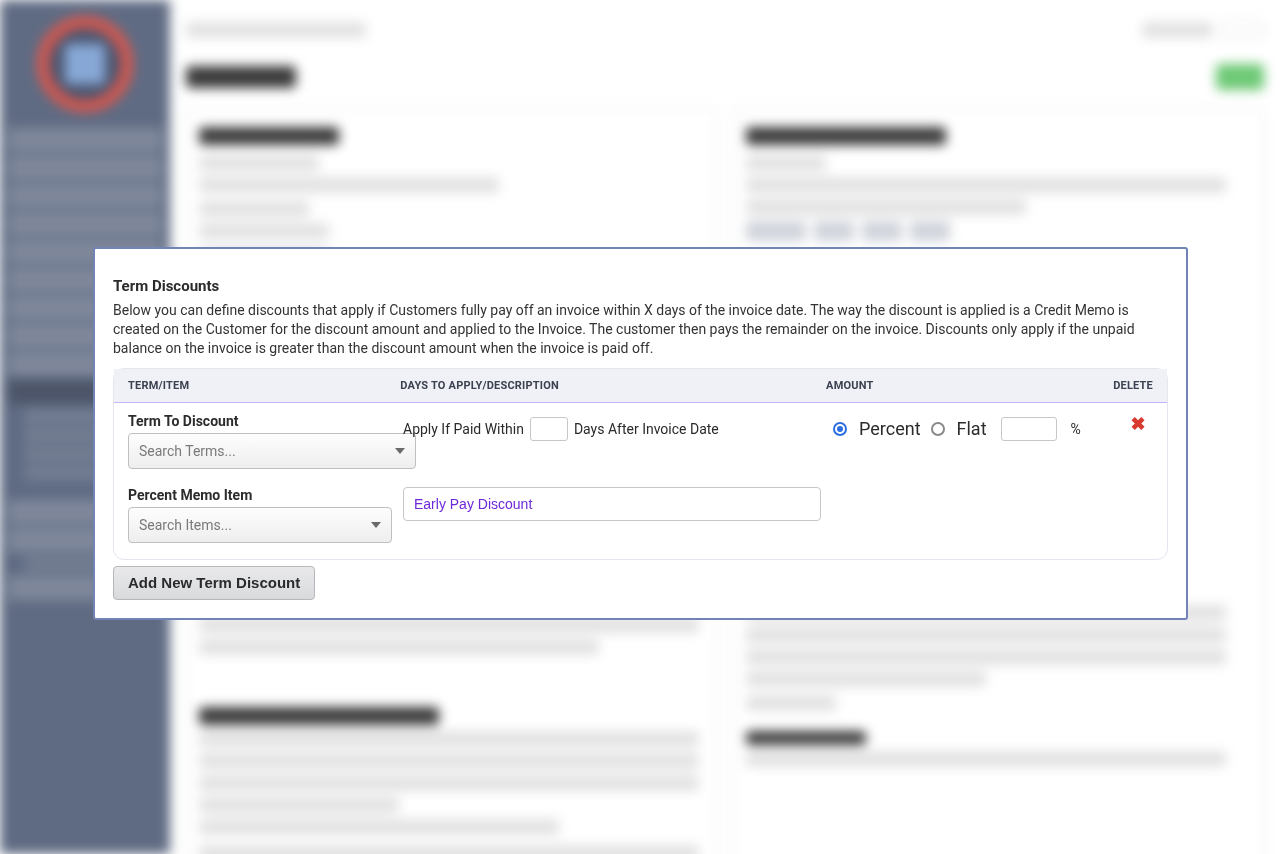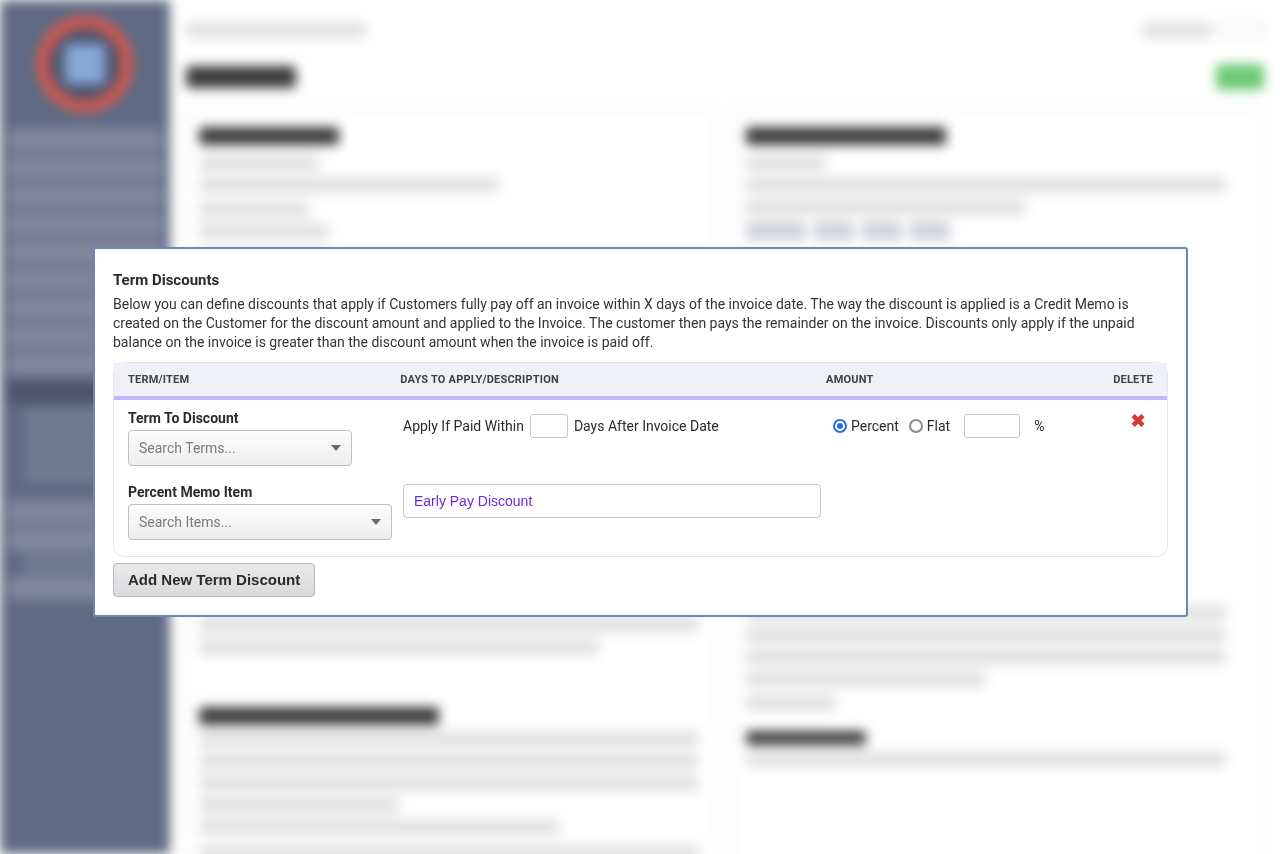--- a/index.html
+++ b/index.html
@@ -35,21 +35,21 @@
   .pill { height:20px; background:#d0d4db; border-radius:3px; width:60px; }
 
   
   .modal {
     position: absolute;
     left: 93px; top: 247px;
     width: 1095px;
     background: #fff;
     border: 2px solid #7184b5;
     border-radius: 3px;
-    padding: 22px 18px 18px 18px;
+    padding: 28px 18px 18px 18px;
     font-size: 14px;
     color: #2a2a2a;
   }
   .modal h3 {
     font-size: 15px; font-weight: 700; margin-bottom: 6px;
   }
   .modal .desc {
     font-size: 14px; line-height: 1.35; color: #333; margin-bottom: 10px;
   }
   .tbl {
@@ -58,21 +58,21 @@
   .tbl-head {
     display: flex; background: #eff1f6; font-size: 11px; font-weight: 700;
     color: #3b4150; padding: 10px 14px; letter-spacing: 0.2px;
   }
   .col-term { width: 275px; }
   .col-days { width: 430px; }
   .col-amount { width: 290px; }
   .col-delete { flex:1; text-align: left; }
   .tbl-row {
     display: flex; padding: 10px 14px 14px 14px;
-    border-top: 4px solid #c4b5fd;
+    border-top: 1px solid #c4b5fd;
     align-items: flex-start;
     justify-content: center;
   }
   .tbl-row2 {
     display: flex; padding: 4px 14px 16px 14px;
     gap: 0;
     align-items: flex-start;
   }
   .lbl {
     font-weight: 700; font-size: 14px; color: #2c2c2c; margin-bottom: 4px; display:block;
@@ -85,21 +85,21 @@
   }
   .combo .caret { width:0; height:0; border-left:5px solid transparent; border-right:5px solid transparent; border-top:6px solid #6a6a6a; }
   .text-input {
     height: 34px; border: 1px solid #c7c7c7; border-radius: 4px; background:#fff;
     padding: 0 10px; font-size: 14px; color:#6d28d9;
   }
   .small-input {
     width: 38px; height: 24px; border:1px solid #c7c7c7; border-radius:3px; background:#fff; display:inline-block; vertical-align:baseline;
   }
   .amt-input { width: 56px; height: 24px; border:1px solid #c7c7c7; border-radius:3px; background:#fff; display:inline-block; vertical-align:middle; margin: 0 4px; }
-  .radio-wrap { display:flex; align-items:center; gap:4px; font-size:14px; color:#2b2b2b; }
+  .radio-wrap { display:flex; align-items:center; gap:12px; font-size:18px; color:#2b2b2b; }
   .radio {
     width:14px; height:14px; border-radius:50%; border:2px solid #2a6fe0; display:inline-flex; align-items:center; justify-content:center;
   }
   .radio.checked::after { content:''; width:6px; height:6px; border-radius:50%; background:#2a6fe0; }
   .radio.unchecked { border-color:#8a8a8a; }
   .delete-x { color:#d83a2f; font-weight:700; font-size:18px; line-height:1; }
   .info-circ {
     display:inline-flex; width:15px; height:15px; border-radius:50%; background:#3a3a3a; color:#fff;
     align-items:center; justify-content:center; font-size:11px; font-weight:700; font-style:italic; vertical-align:middle;
   }
@@ -209,21 +209,21 @@
     <div class="tbl-head">
       <div class="col-term">TERM/ITEM</div>
       <div class="col-days">DAYS TO APPLY/DESCRIPTION</div>
       <div class="col-amount">AMOUNT</div>
       <div class="col-delete">DELETE</div>
     </div>
 
     <div class="tbl-row">
       <div class="col-term" style="padding-right:12px;">
         <span class="lbl">Term To Discount</span>
-        <div class="combo" style="width:224px;">
+        <div class="combo" style="width:288px;">
           <span>Search Terms...</span>
           <span class="caret"></span>
         </div>
       </div>
       <div class="col-days">
         <div class="inline-line" style="padding-top:4px;">
           <span>Apply If Paid Within</span>
           <span class="small-input" title=""></span>
           <span>Days After Invoice Date</span>
         </div>

